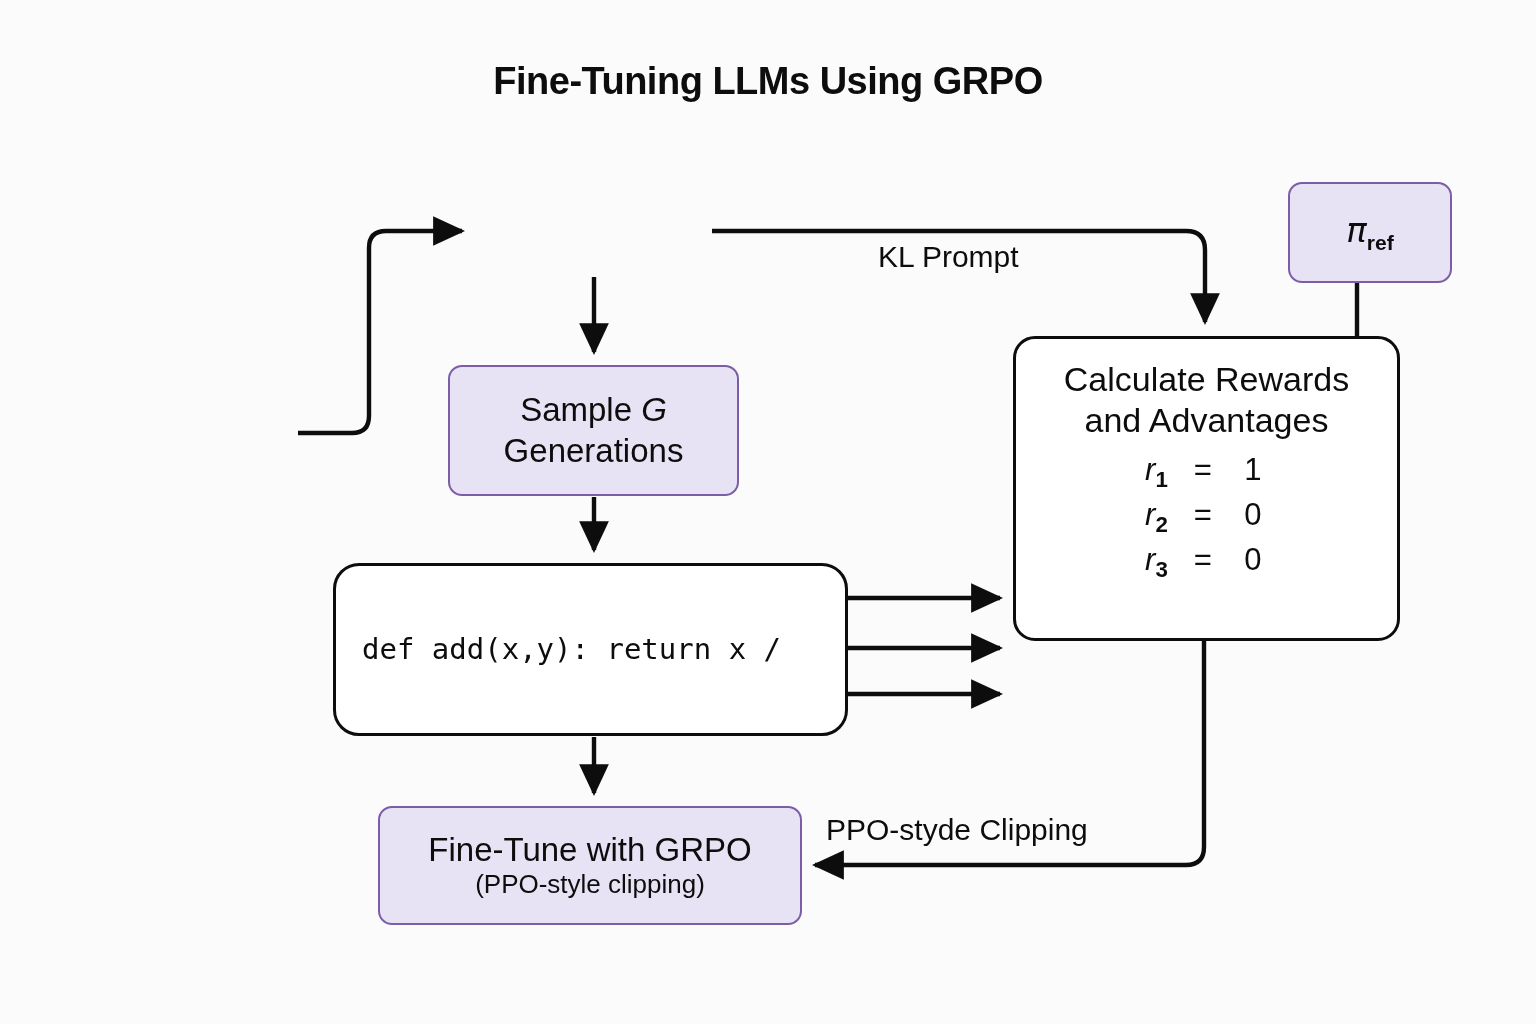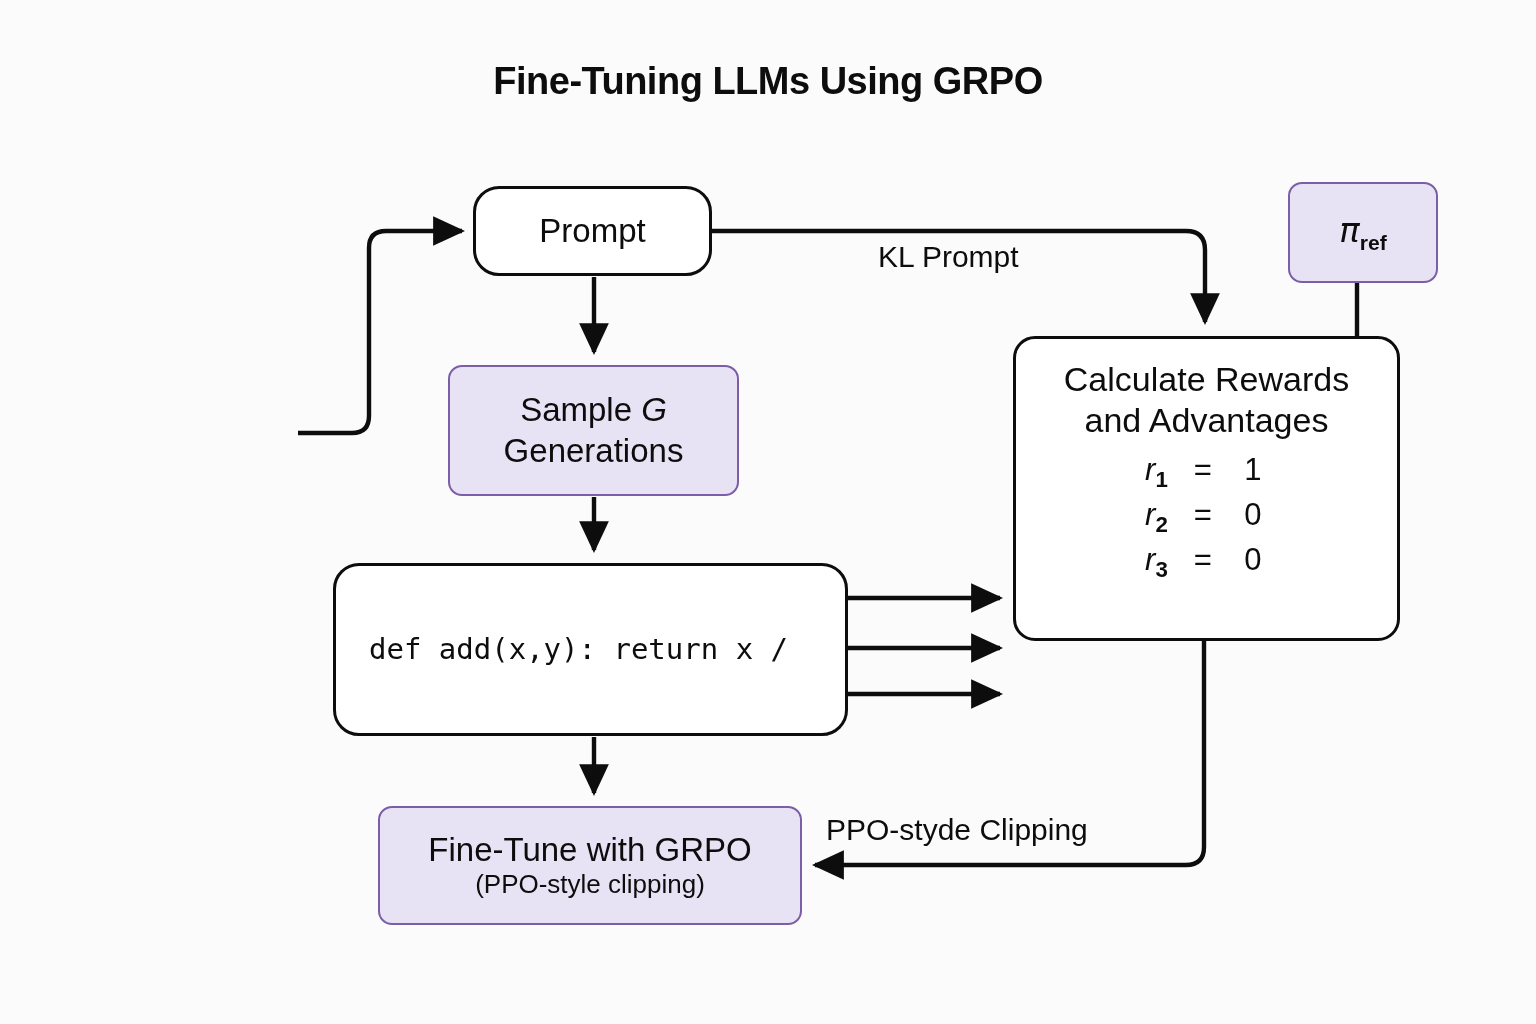--- a/index.html
+++ b/index.html
@@ -84,21 +84,21 @@
     border-radius: 26px;
     align-items: flex-start;
     justify-content: center;
     overflow: hidden;
   }
   #node-code .code-lines {
     font-family: "DejaVu Sans Mono", monospace;
     font-size: 29px;
     line-height: 1.60;
     white-space: pre;
-    padding-left: 33px;
+    padding-left: 26px;
     text-align: left;
   }
   #node-calc {
     left: 1013px; top: 336px;
     width: 387px; height: 305px;
     border-radius: 22px;
     justify-content: flex-start;
     padding-top: 20px;
   }
   #node-calc .calc-head {
@@ -120,21 +120,21 @@
   }
   #node-calc .rw-sym sub {
     font-style: normal;
     font-weight: bold;
     font-size: 0.72em;
   }
   #node-calc .rw-eq { text-align: center; }
   #node-calc .rw-val { text-align: center; min-width: 30px; }
   #node-piref {
     left: 1288px; top: 182px;
-    width: 150px; height: 101px;
+    width: 164px; height: 101px;
     border-radius: 14px;
     font-size: 34px;
   }
   #node-piref .pi-sym { font-style: italic; font-family: "DejaVu Sans", sans-serif; }
   #node-piref sub { font-style: normal; font-weight: bold; font-size: 0.62em; }
   #node-finetune {
     left: 378px; top: 806px;
     width: 424px; height: 119px;
     border-radius: 14px;
     justify-content: center;
@@ -186,23 +186,20 @@
 
       <path d="M 1204 641 L 1204 847 Q 1204 865 1186 865 L 815 865" marker-end="url(#ah)"></path>
     </g>
   </svg>
 
   <div class="edge-label" id="label-kl">KL Prompt</div>
 
   <div class="edge-label" id="label-ppo">PPO-styde Clipping</div>
 
 
-  <div class="node skin-white" id="node-prompt">
-    <span>Prompt</span>
-  </div>
 
   <div class="node skin-purple" id="node-sample">
     <div>
       <span>Sample </span><span class="italic">G</span>
     </div>
     <div>Generations</div>
   </div>
 
   <div class="node skin-white" id="node-code">
     <div class="code-lines">

